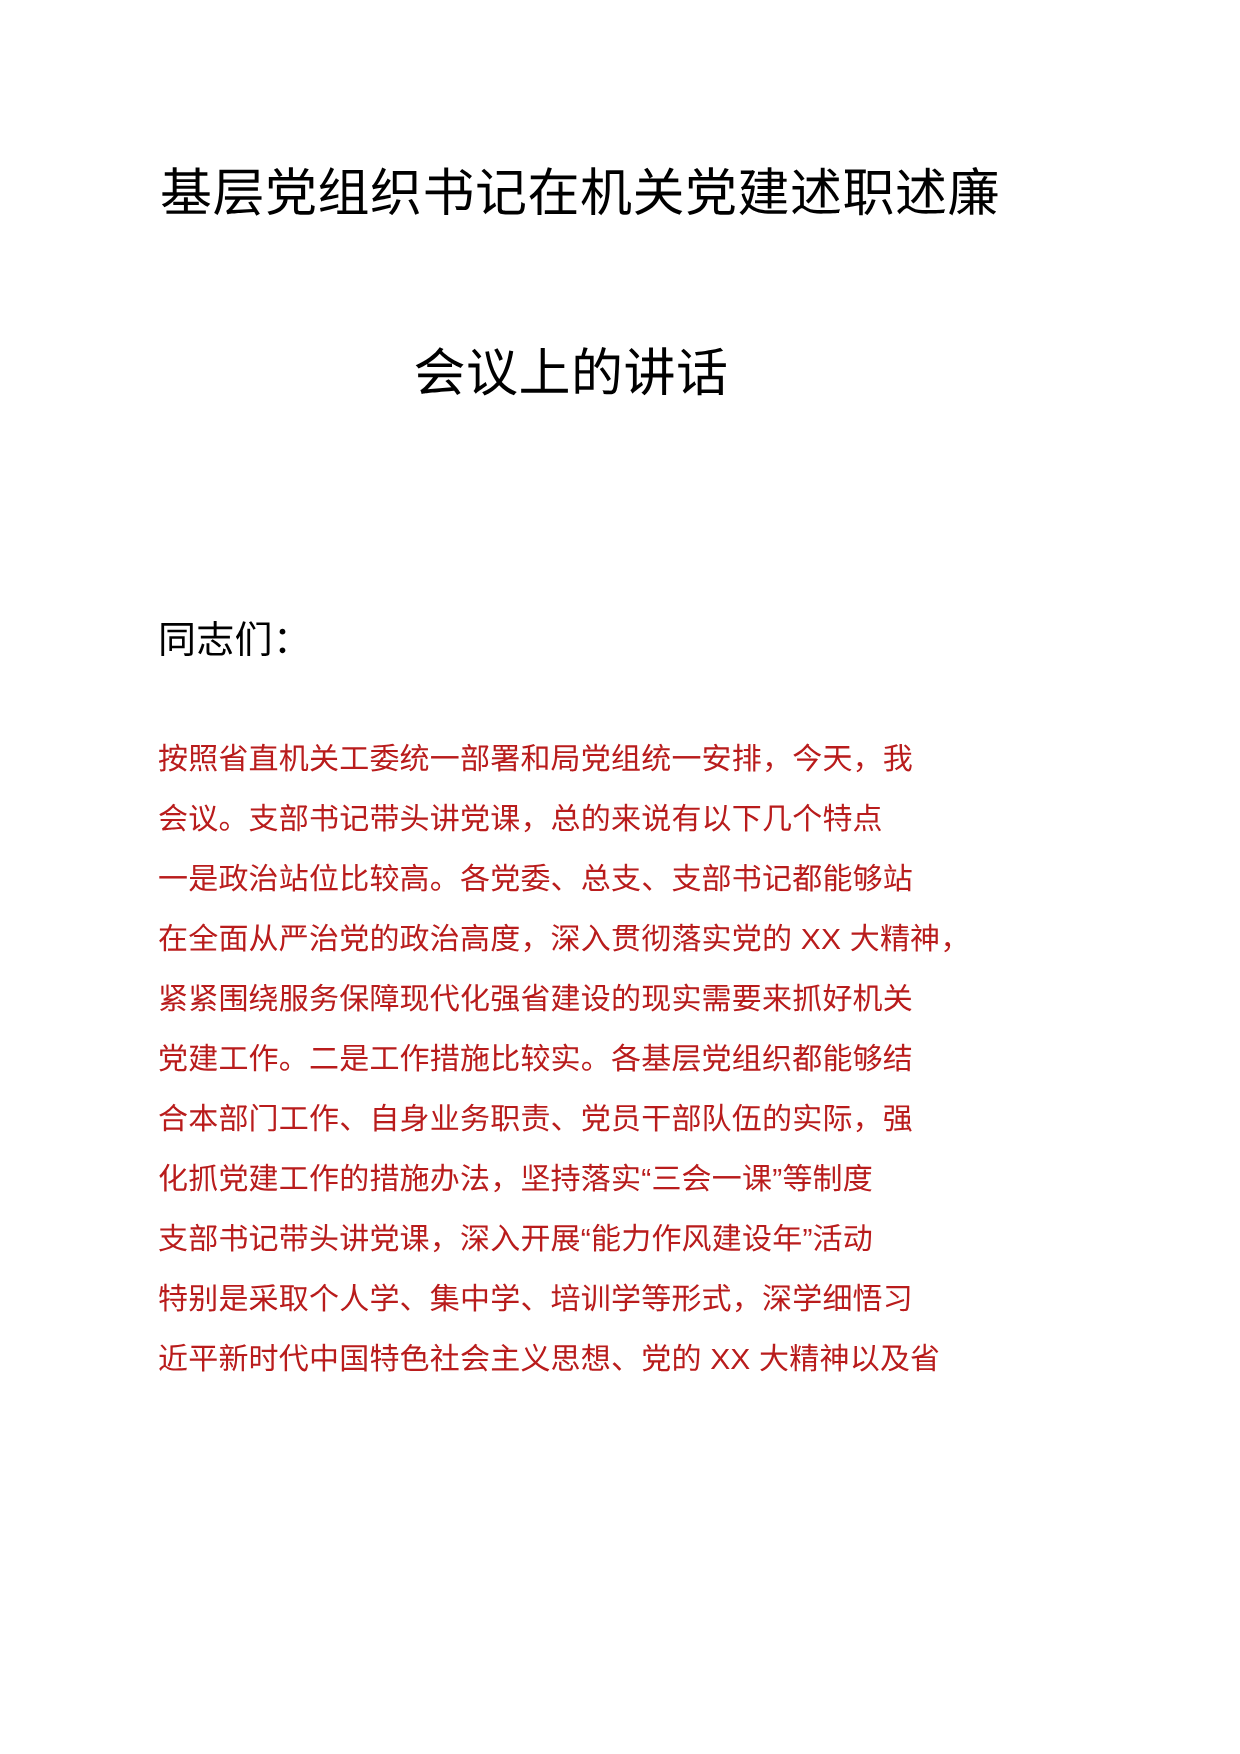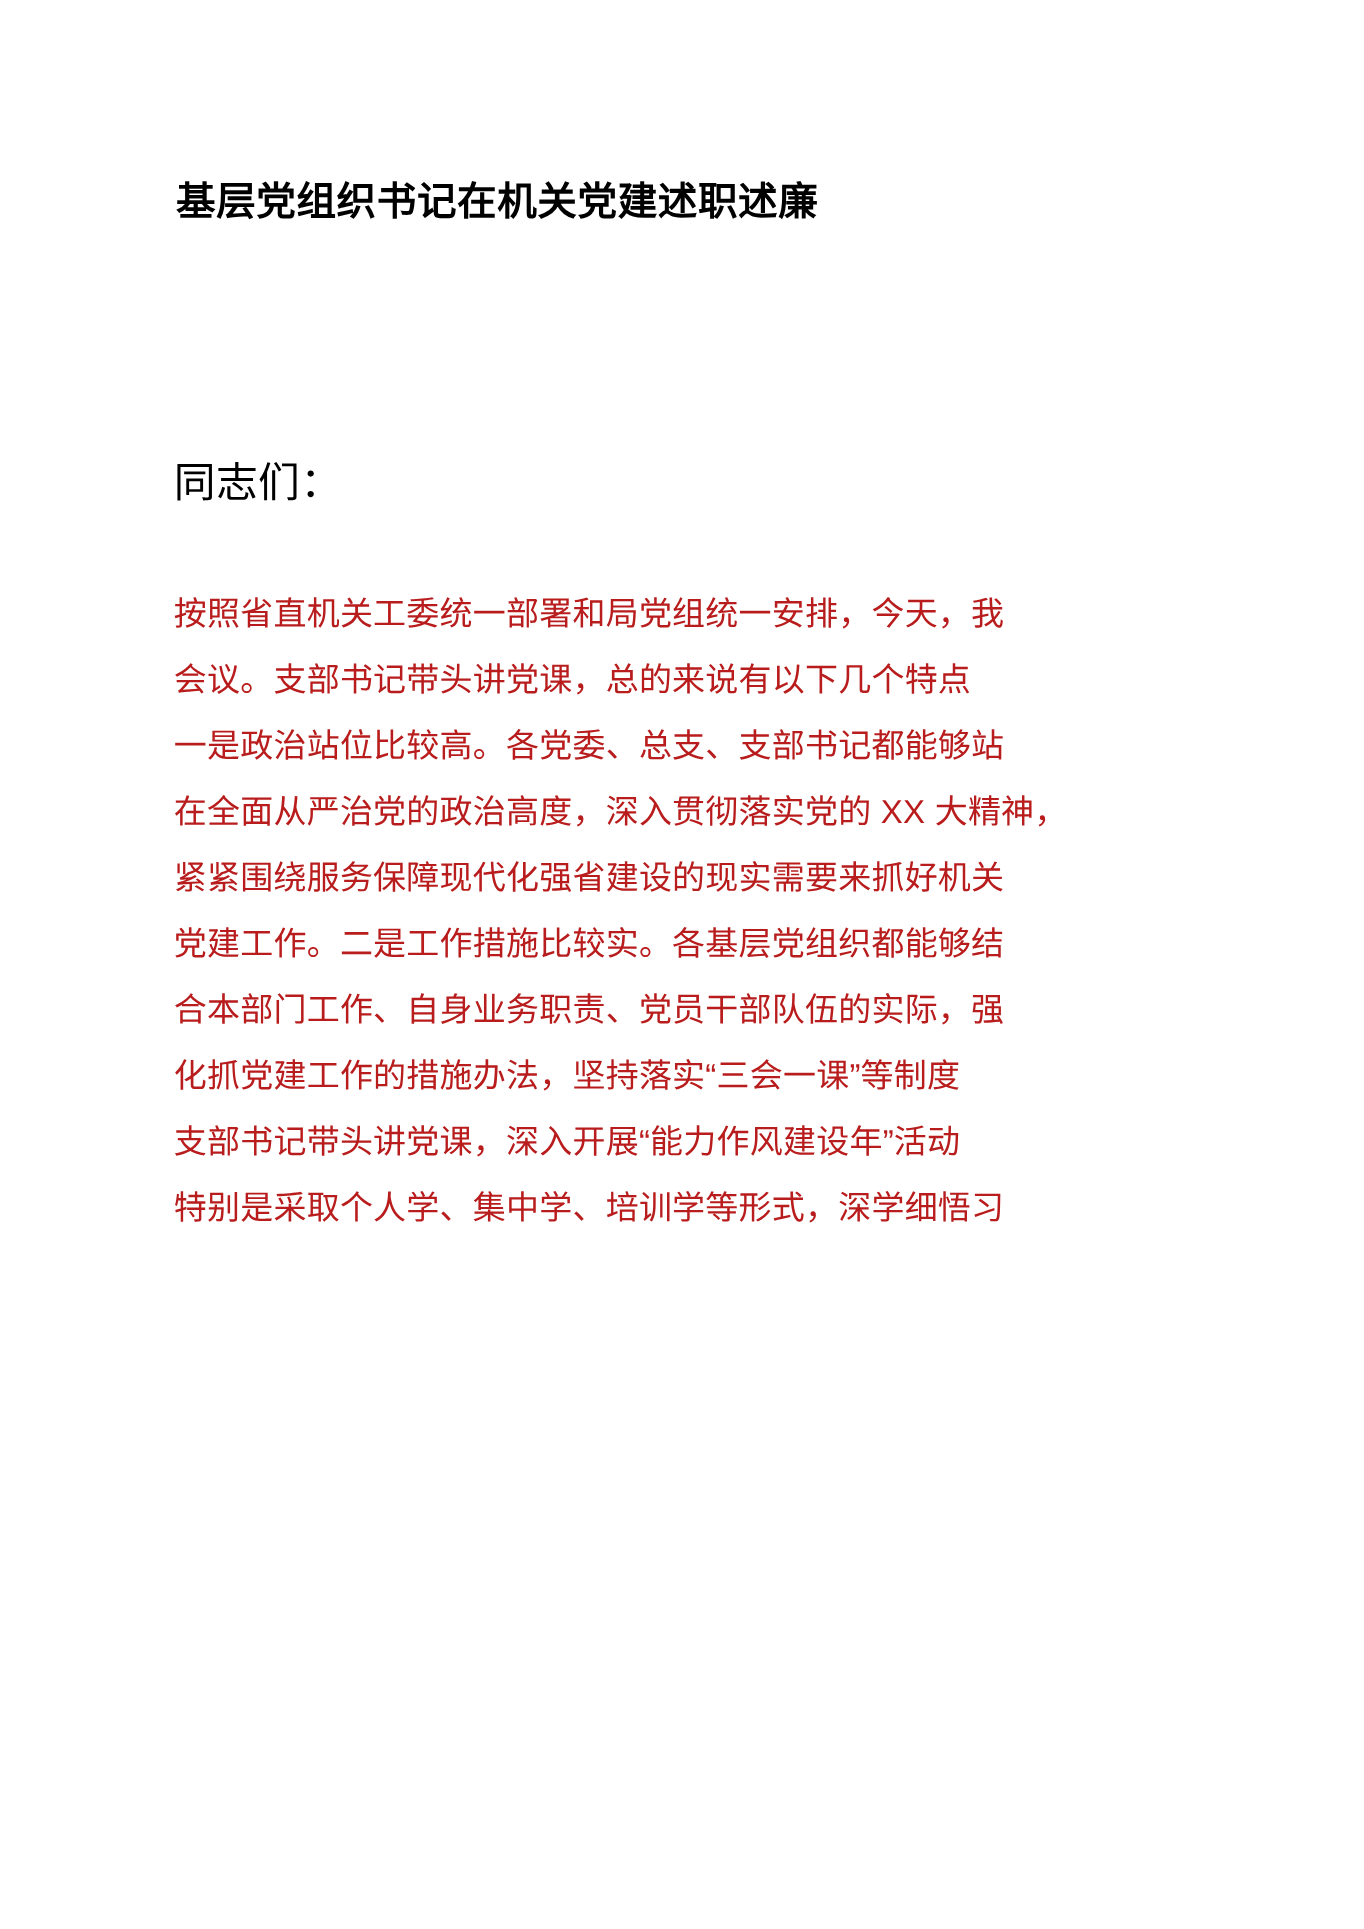--- a/index.html
+++ b/index.html
@@ -31,22 +31,22 @@
     top: 0;
     width: 826px;
   }
 
   
   .title-block {
     padding-top: 160px;
   }
 
   .doc-title-line {
-    font-size: 36px;
-    font-weight: 700;
+    font-size: 52px;
+    font-weight: 400;
     line-height: 1.30;
     text-align: center;
     letter-spacing: 0.5px;
     color: #000000;
     white-space: nowrap;
   }
 
   .doc-title-line.line-1 {
     text-align: left;
     margin-left: 2px;
@@ -81,32 +81,34 @@
 </style>
 </head>
 <body>
 
 <div class="page">
 
   <div class="doc-body">
 
     <div class="title-block">
       <div class="doc-title-line line-1">基层党组织书记在机关党建述职述廉</div>
+      <div class="doc-title-line line-2">会议上的讲话</div>
     </div>
 
     <div class="salutation">同志们：</div>
 
     <div class="body-block">
       <div class="body-line">按照省直机关工委统一部署和局党组统一安排，今天，我</div>
       <div class="body-line">会议。支部书记带头讲党课，总的来说有以下几个特点</div>
       <div class="body-line">一是政治站位比较高。各党委、总支、支部书记都能够站</div>
       <div class="body-line">在全面从严治党的政治高度，深入贯彻落实党的 XX 大精神，</div>
       <div class="body-line">紧紧围绕服务保障现代化强省建设的现实需要来抓好机关</div>
       <div class="body-line">党建工作。二是工作措施比较实。各基层党组织都能够结</div>
       <div class="body-line">合本部门工作、自身业务职责、党员干部队伍的实际，强</div>
       <div class="body-line">化抓党建工作的措施办法，坚持落实“三会一课”等制度</div>
       <div class="body-line">支部书记带头讲党课，深入开展“能力作风建设年”活动</div>
       <div class="body-line">特别是采取个人学、集中学、培训学等形式，深学细悟习</div>
+      <div class="body-line">近平新时代中国特色社会主义思想、党的 XX 大精神以及省</div>
     </div>
 
   </div>
 
 </div>
 
 </body></html>

